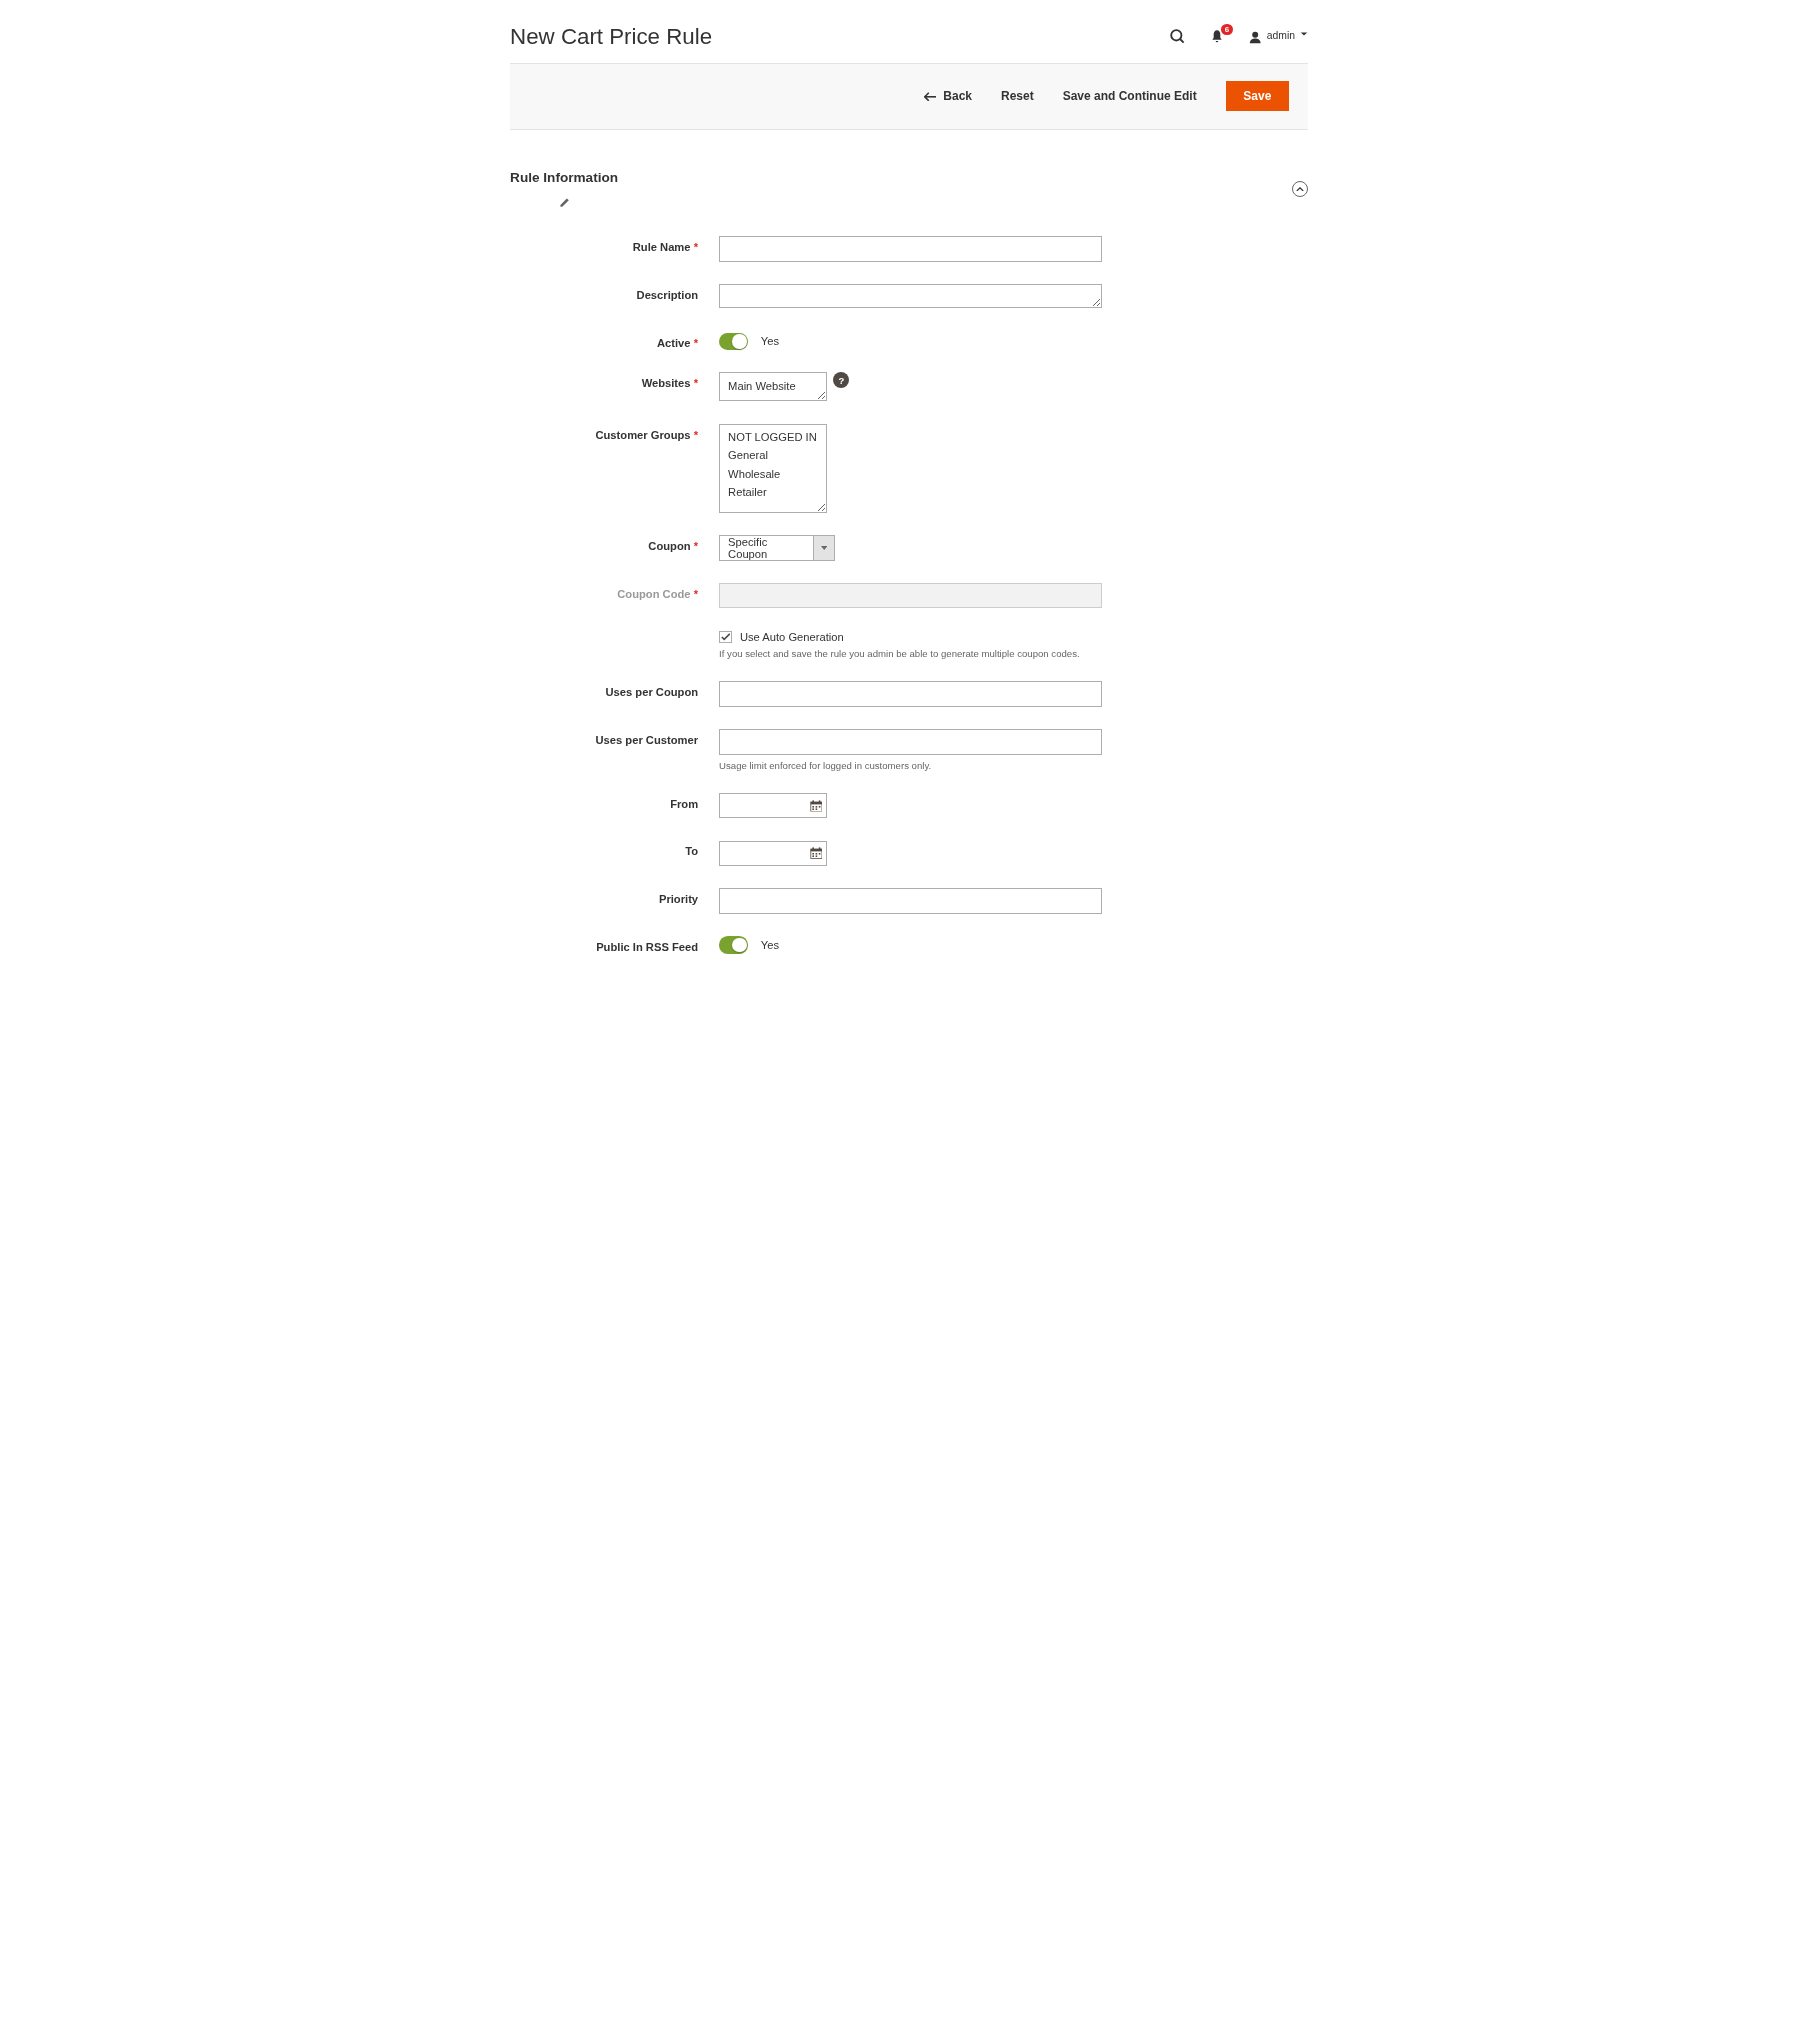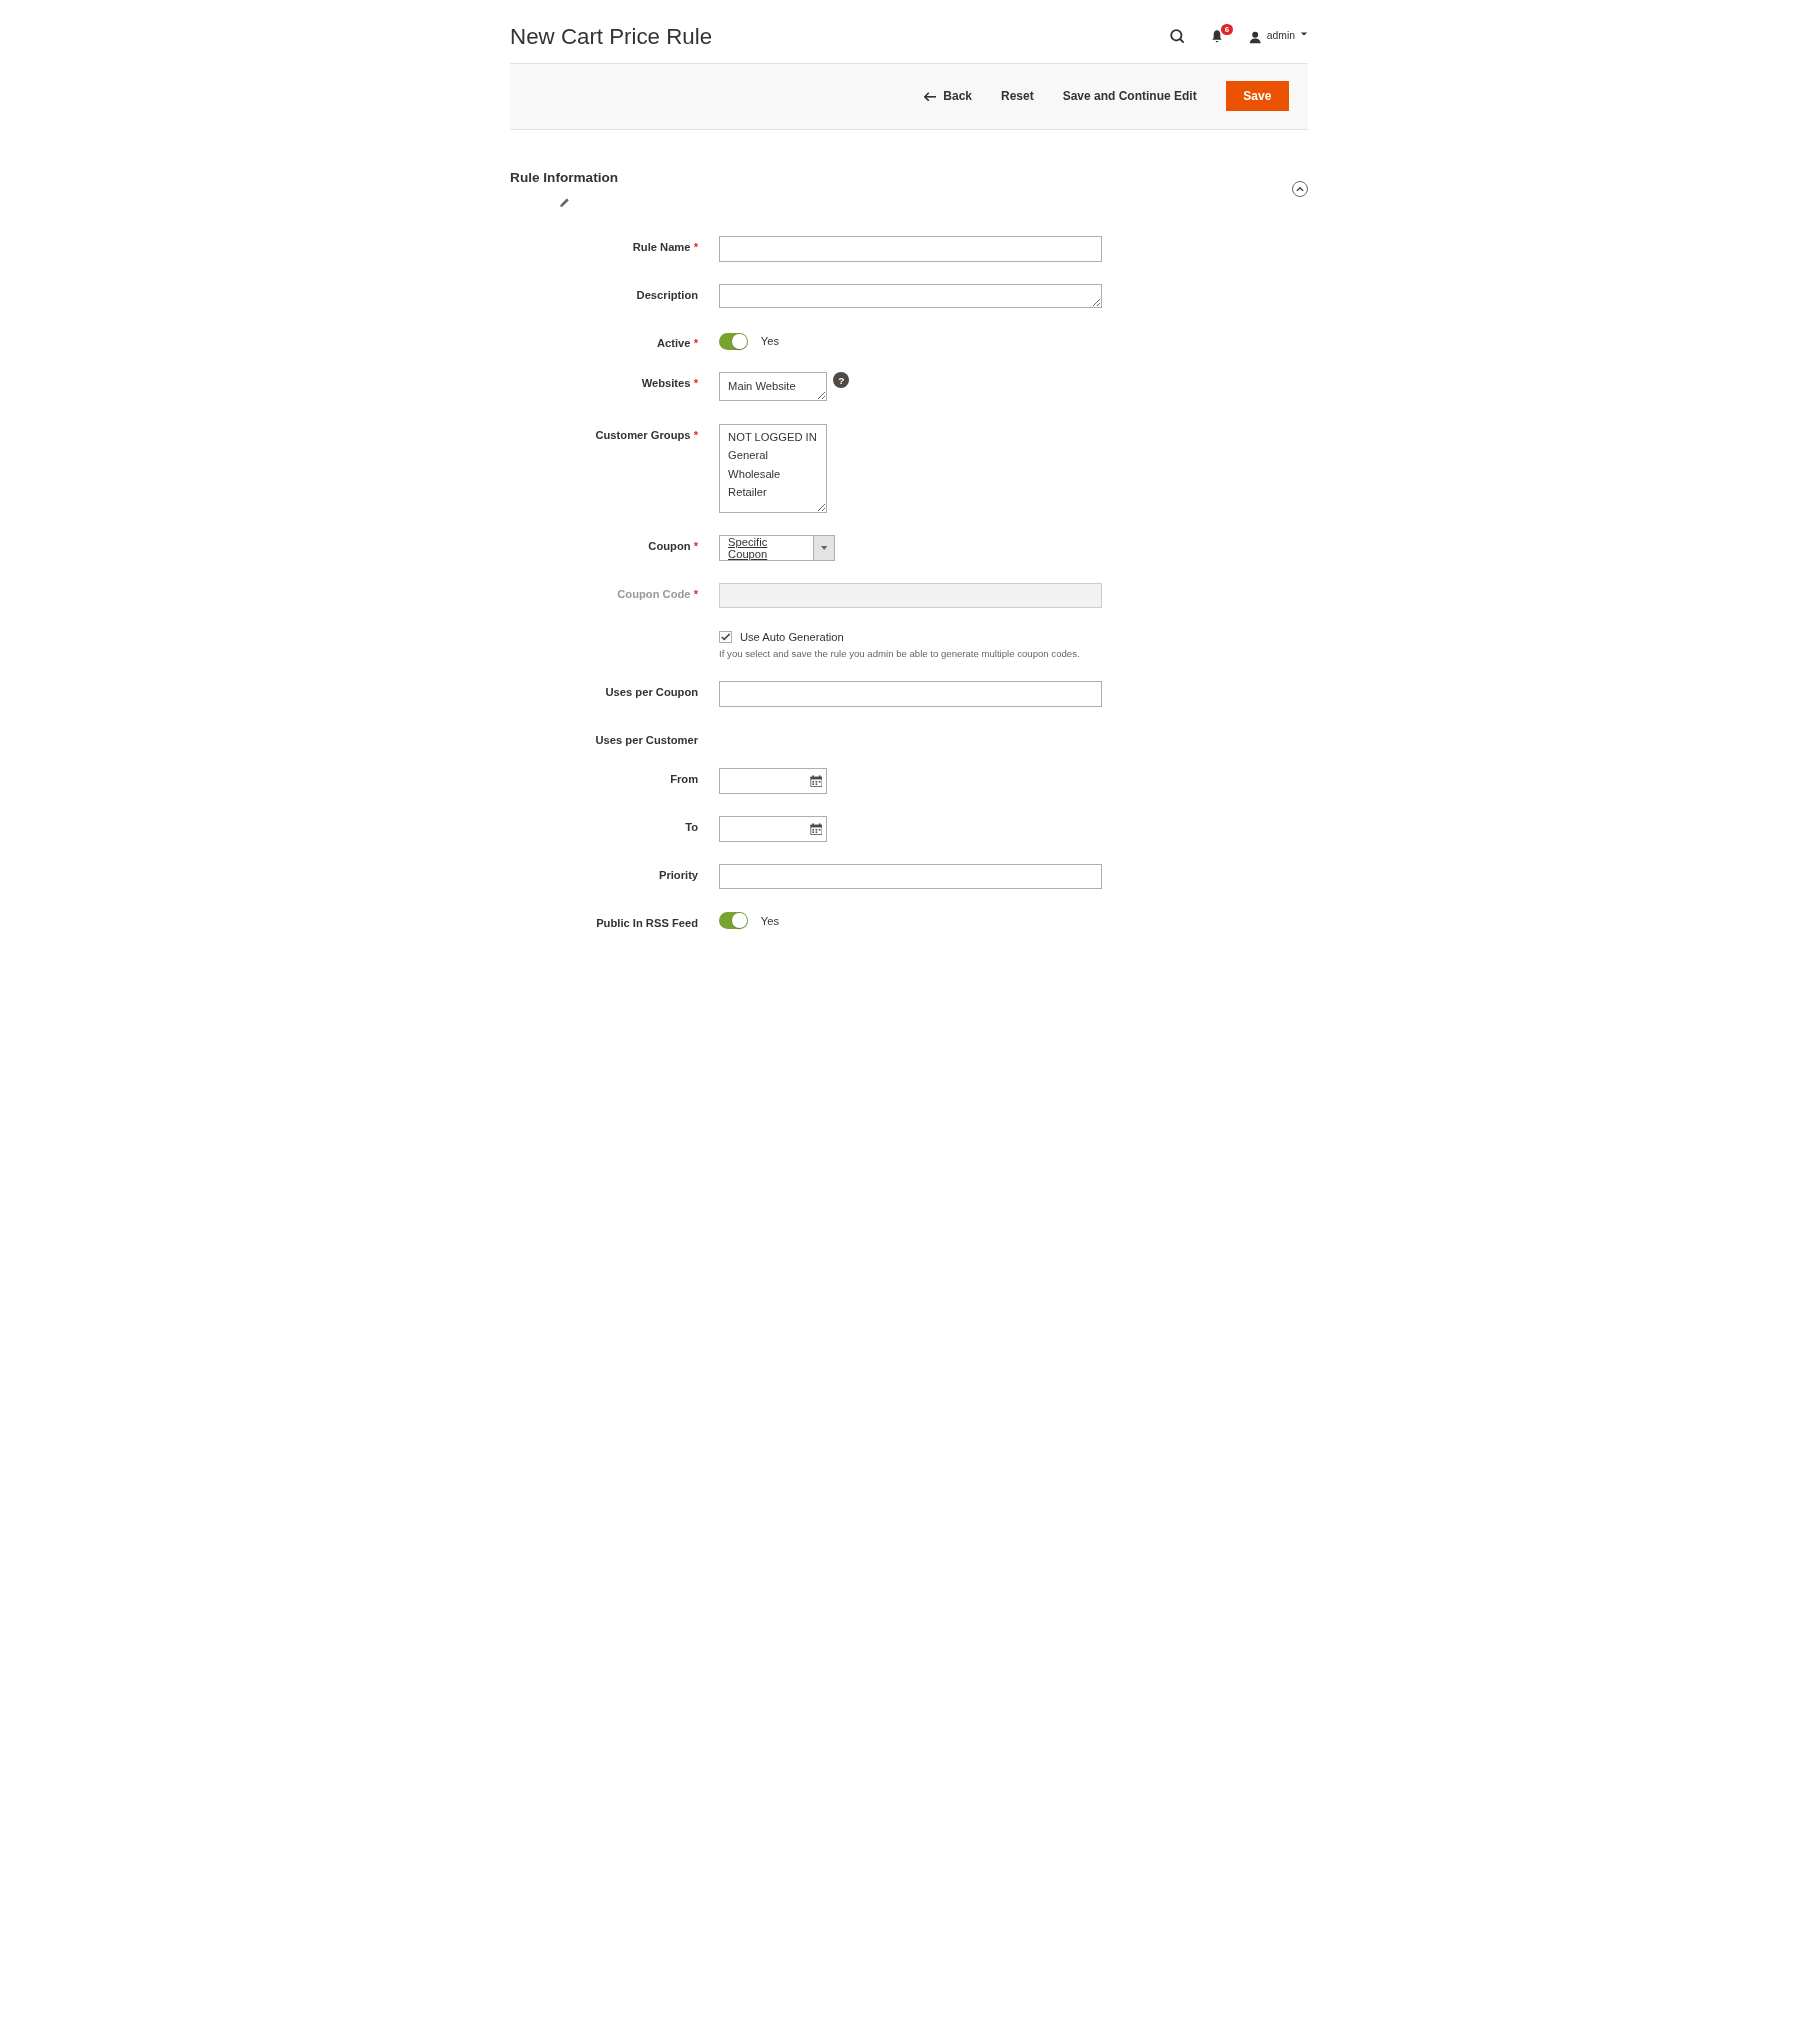--- a/index.html
+++ b/index.html
@@ -29,21 +29,21 @@
 input[type=text].text-input { height: 25.5px; }
 input[type=text].text-input:disabled { background:#f2f2f2; border-color:#ccc;}
 textarea.text-input { height: 24px; resize: both; }
 .multiselect { width: 108px; border: 0.8px solid #adadad; padding: 3.2px 0; font-size: 11.2px; resize: both; overflow: auto; min-height:29px;}
 .multiselect.tall { height: 89px; width:108px;}
 .multiselect .opt { padding: 3.2px 8px; cursor: pointer; }
 .toggle { width: 29px; height: 17.6px; background: #79a22e; border-radius: 8.8px; position: relative; cursor: pointer; display: inline-block; vertical-align: middle; }
 .toggle::after { content: ''; position: absolute; width: 14.4px; height: 14.4px; background: #fff; border-radius: 50%; top: 1.6px; right: 1.6px; box-shadow: 0 0.8px 1.6px rgba(0,0,0,0.3); }
 .toggle-label { margin-left: 9.6px; vertical-align: middle; }
 .help-icon { width: 16px; height: 16px; background: #514943; color: #fff; border-radius: 50%; display: inline-flex; align-items: center; justify-content: center; font-size: 9.6px; font-weight: bold; margin-left: 6.4px; cursor: pointer; vertical-align: top; }
-.select-wrap { display: flex; text-decoration: underline; }
+.select-wrap { display: flex; }
 .select-wrap .select-val { border: 0.8px solid #adadad; padding: 4.8px 8px; min-width: 75px; height:25.5px; display:flex; align-items:center;}
 .select-wrap .select-arrow { border: 0.8px solid #adadad; border-left: none; background: #e3e3e3; width: 22.3px; display: flex; align-items: center; justify-content: center; cursor: pointer; }
 .checkbox-row { display: flex; align-items: center; gap: 8px; }
 .checkbox { width: 12.8px; height: 12.8px; border: 0.8px solid #adadad; display: flex; align-items: center; justify-content: center; cursor: pointer; }
 .hint { font-size: 9.6px; color: #666; margin-top: 4.8px; }
 .date-input { position: relative; }
 .date-input input { width: 108px; height: 25.5px; border: 0.8px solid #adadad; padding: 4.8px 24px 4.8px 8px; }
 .cal-icon { position: absolute; right: 4.8px; top: 50%; transform: translateY(-50%); cursor: pointer; }
 svg { display: block; }
 </style>
@@ -181,20 +181,24 @@
     </div>
   </div>
 
   <div class="form-row">
     <label class="form-label">Uses per Coupon</label>
     <div class="form-control"><input type="text" class="text-input" value="" style=""></div>
   </div>
 
   <div class="form-row">
     <label class="form-label">Uses per Customer</label>
+    <div class="form-control">
+      <input type="text" class="text-input" value="" style="">
+      <div class="hint">Usage limit enforced for logged in customers only.</div>
+    </div>
   </div>
 
   <div class="form-row">
     <label class="form-label">From</label>
     <div class="form-control-narrow date-input">
       <input type="text" value="" style="">
       <span class="cal-icon">
         <svg width="12.8" height="12.8" viewBox="0 0 16 16" fill="#514943">
             <rect x="1" y="3" width="14" height="12" fill="none" stroke="#514943" stroke-width="1"></rect>
             <rect x="1" y="3" width="14" height="3"></rect>

